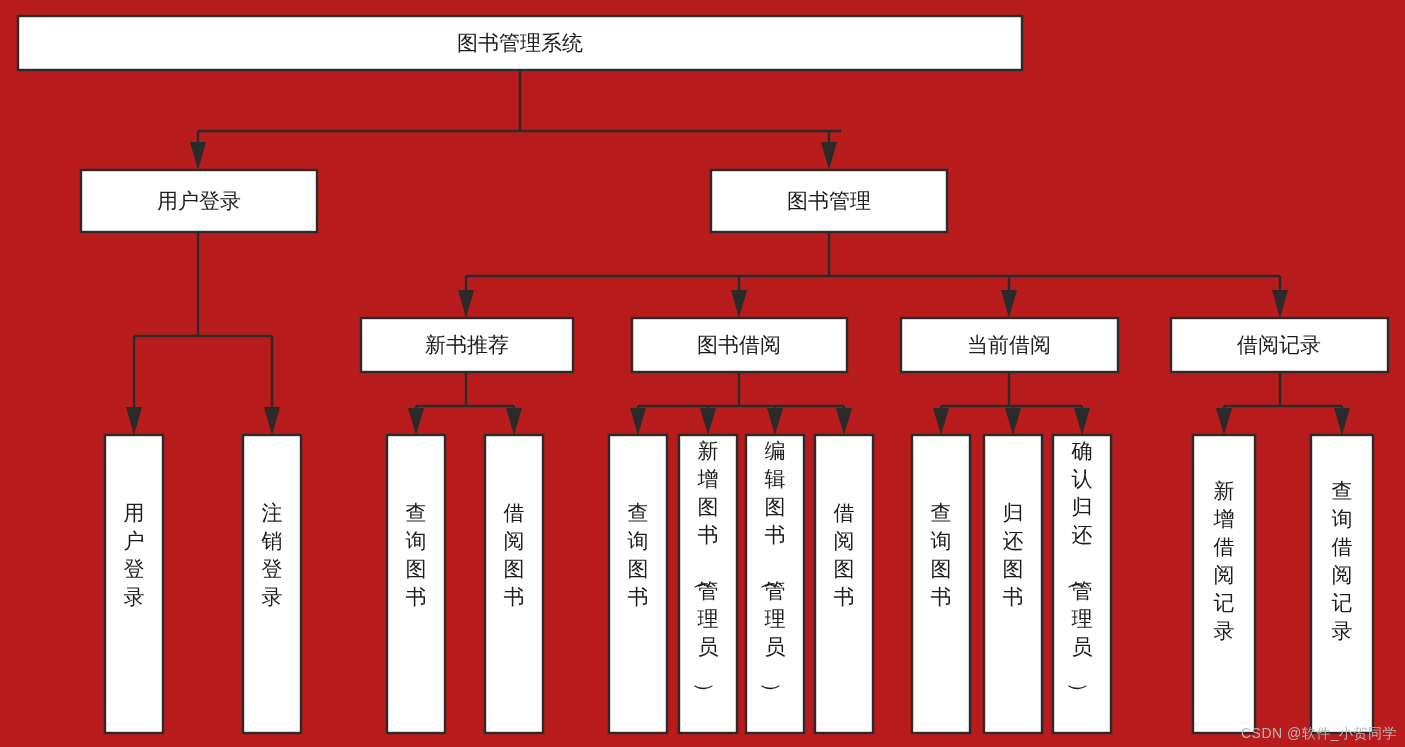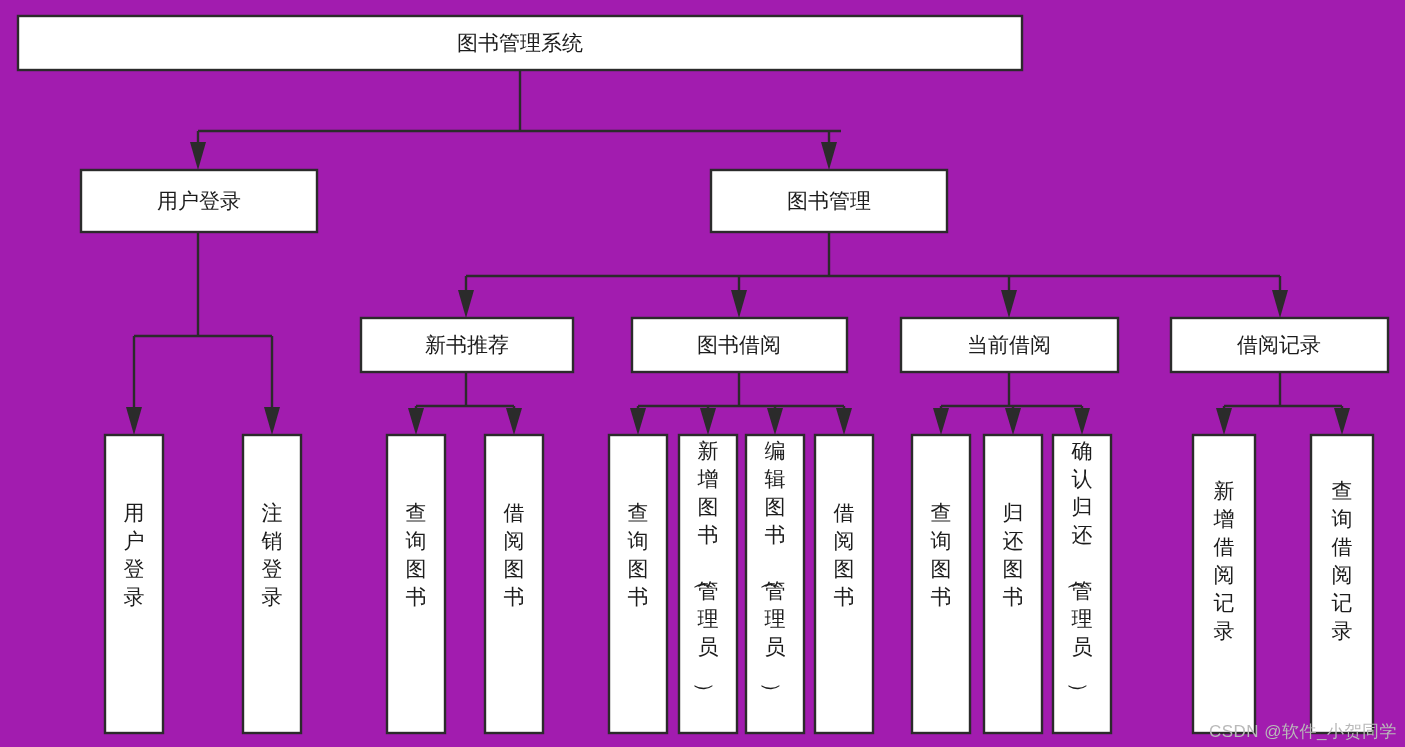--- a/index.html
+++ b/index.html
@@ -10,21 +10,21 @@
   body {
     width: 1405px;
     height: 747px;
     font-family: "Liberation Sans", sans-serif;
     overflow: hidden;
   }
   #diagram-root {
     position: relative;
     width: 1405px;
     height: 747px;
-    background: #a21caf;
+    background: #b91c1c;
   }
   svg.flow {
     position: absolute;
     top: 0;
     left: 0;
     width: 1405px;
     height: 747px;
   }
   .node-rect {
     fill: #ffffff;
@@ -52,21 +52,21 @@
     font-family: "Liberation Sans", sans-serif;
     fill: #1c1c1c;
     font-size: 21px;
     text-anchor: middle;
   }
   .watermark {
     position: absolute;
     right: 8px;
     bottom: 4px;
     font-family: "Liberation Sans", sans-serif;
-    font-size: 17px;
+    font-size: 14px;
     color: #b9b9b9;
     letter-spacing: 0.5px;
     white-space: nowrap;
     user-select: none;
   }
 </style>
 </head>
 <body>
 
 <div id="diagram-root">

